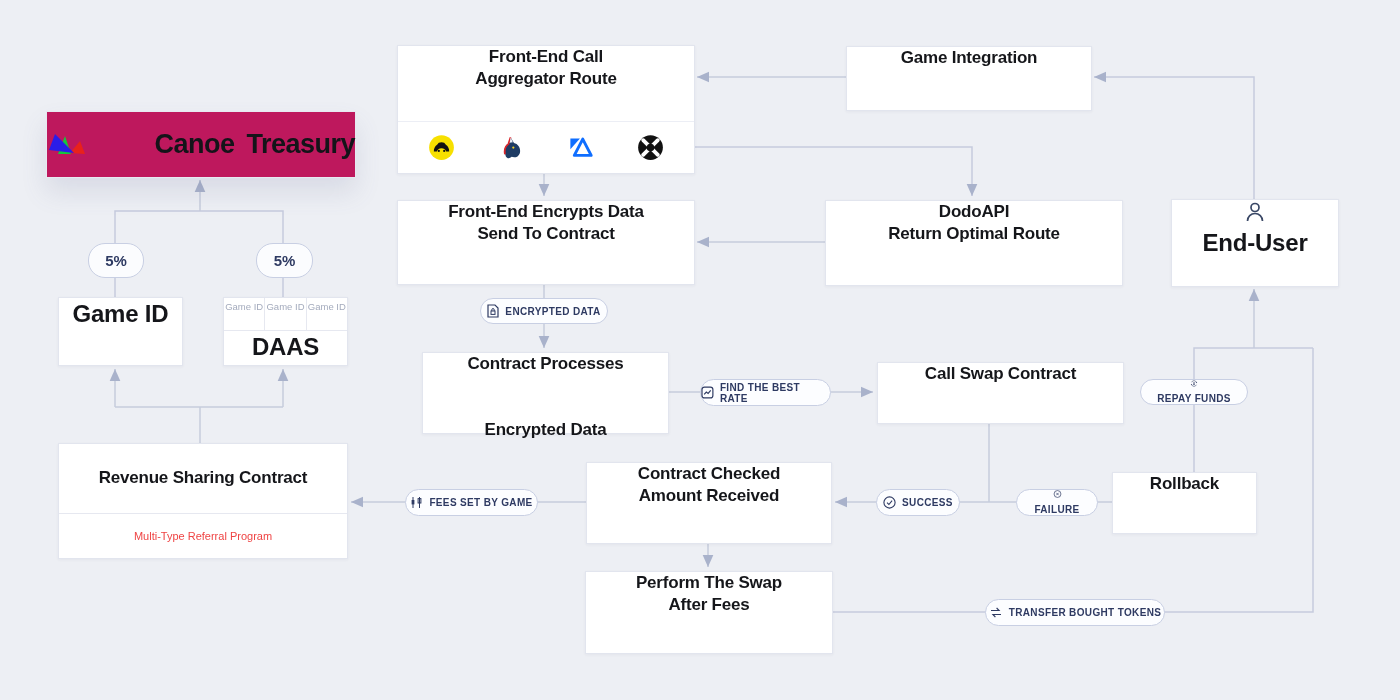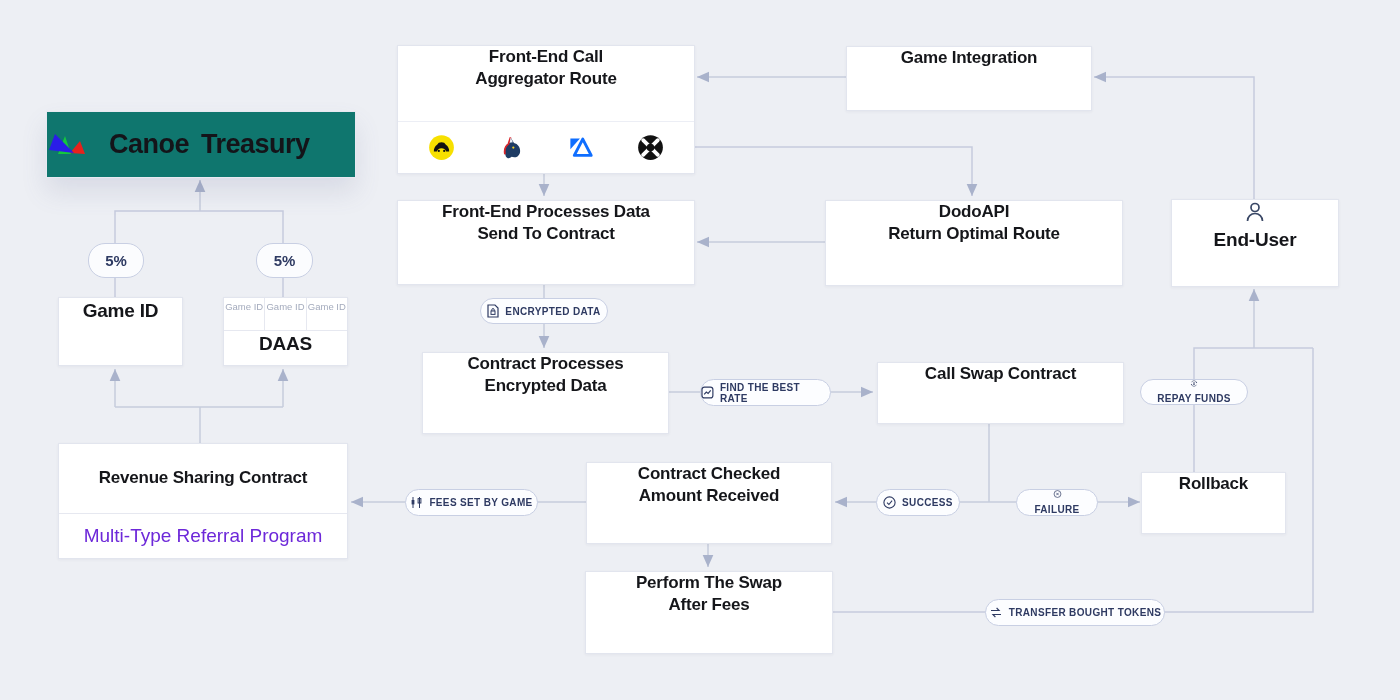--- a/index.html
+++ b/index.html
@@ -3,37 +3,37 @@
 <meta charset="utf-8">
 <style>
   html,body{margin:0;padding:0;background:#e4e7ee;}
   .canvas{position:relative;width:1400px;height:700px;background:#edeff4;overflow:hidden;
           font-family:"Liberation Sans",sans-serif;}
   svg.wires{position:absolute;left:0;top:0;z-index:1;}
   .node{position:absolute;z-index:2;background:#ffffff;border:1px solid #e2e5ee;
         box-shadow:0 1px 3px rgba(30,40,80,.05);display:flex;flex-direction:column;
         align-items:center;text-align:center;color:#15161a;}
   .node .t{font-weight:700;font-size:17px;line-height:1.32;letter-spacing:-.2px;display:block;}
-  .node .t.big{font-size:19px;}
+  .node .t.big{font-size:24px;}
   .split{padding:0;justify-content:flex-start;}
   .split .titlerow{flex:1;display:flex;align-items:flex-start;justify-content:center;width:100%;}
   .split .iconrow{width:100%;height:52px;border-top:1px solid #eceef5;display:flex;
         align-items:center;justify-content:space-between;padding:0 30px;box-sizing:border-box;}
   .badge{position:absolute;z-index:3;display:flex;align-items:center;justify-content:center;gap:6px;
         background:#fcfdff;border:1px solid #c8cfe3;border-radius:14px;color:#2e3a62;
         font-size:10px;font-weight:700;letter-spacing:.35px;box-sizing:border-box;}
   .fee{position:absolute;z-index:3;display:flex;align-items:center;justify-content:center;
         background:#fbfcfe;border:1px solid #c8cfe3;border-radius:17px;color:#2e3a62;
         font-size:15px;font-weight:700;}
-  .logo-box{position:absolute;z-index:2;background:#0f766e;border:1px solid #e7e9f1;
+  .logo-box{position:absolute;z-index:2;background:#be185d;border:1px solid #e7e9f1;
         box-shadow:0 14px 26px rgba(90,100,140,.14);display:flex;align-items:center;
-        justify-content:flex-start;gap:10px;}
+        justify-content:space-between;gap:10px;}
   .logo-text{font-size:27px;font-weight:700;color:#141419;letter-spacing:-.5px;}
   .logo-text .gap{display:inline-block;width:12px;}
-  .sub{font-size:19px;color:#6d28d9;font-weight:400;}
+  .sub{font-size:11px;color:#ef4444;font-weight:400;}
   .daas-cells{display:flex;width:100%;height:33px;border-bottom:1px solid #e6e8f0;box-sizing:border-box;}
   .daas-cell{flex:1;font-size:9.5px;line-height:1.15;color:#a4abbd;padding-top:4px;box-sizing:border-box;}
   .daas-cell + .daas-cell{border-left:1px solid #e6e8f0;}
   .rev-title{width:100%;height:69px;display:flex;align-items:center;justify-content:center;}
   .rev-sub{width:100%;flex:1;display:flex;align-items:center;justify-content:center;border-top:1px solid #e6e8f0;}
   .euser-icon{margin-bottom:3px;}
 </style>
 </head>
 <body>
 
@@ -134,39 +134,39 @@
 
   <div class="node" style="left:1171px;top:199px;width:166px;height:86px;">
     <svg class="euser-icon" width="24" height="24" viewBox="0 0 24 24">
       <circle cx="12" cy="7.5" r="4" fill="none" stroke="#3a4866" stroke-width="1.7"></circle>
       <path d="M4.5,21 a7.5,7.5 0 0 1 15,0" fill="none" stroke="#3a4866" stroke-width="1.7"></path>
     </svg>
     <span class="t big">End-User</span>
   </div>
 
   <div class="node" style="left:397px;top:200px;width:296px;height:83px;">
-    <span class="t">Front-End Processes Data</span>
+    <span class="t">Front-End Encrypts Data</span>
     <span class="t">Send To Contract</span>
   </div>
 
   <div class="node" style="left:825px;top:200px;width:296px;height:84px;">
     <span class="t">DodoAPI</span>
     <span class="t">Return Optimal Route</span>
   </div>
 
-  <div class="node" style="left:422px;top:352px;width:245px;height:80px;">
+  <div class="node" style="left:422px;top:352px;width:245px;height:80px;gap:44px;">
     <span class="t">Contract Processes</span>
     <span class="t">Encrypted Data</span>
   </div>
 
   <div class="node" style="left:877px;top:362px;width:245px;height:60px;">
     <span class="t">Call Swap Contract</span>
   </div>
 
-  <div class="node" style="left:1141px;top:472px;width:143px;height:60px;">
+  <div class="node" style="left:1112px;top:472px;width:143px;height:60px;">
     <span class="t">Rollback</span>
   </div>
 
   <div class="node" style="left:586px;top:462px;width:244px;height:80px;">
     <span class="t">Contract Checked</span>
     <span class="t">Amount Received</span>
   </div>
 
   <div class="node" style="left:585px;top:571px;width:246px;height:81px;">
     <span class="t">Perform The Swap</span>

